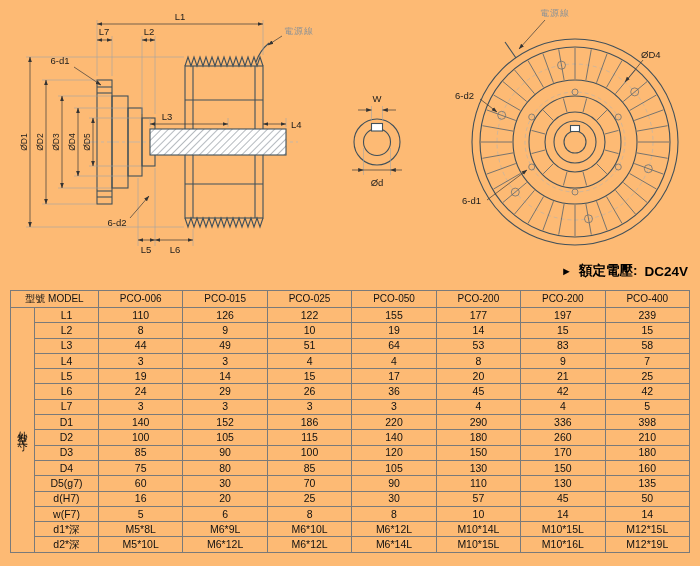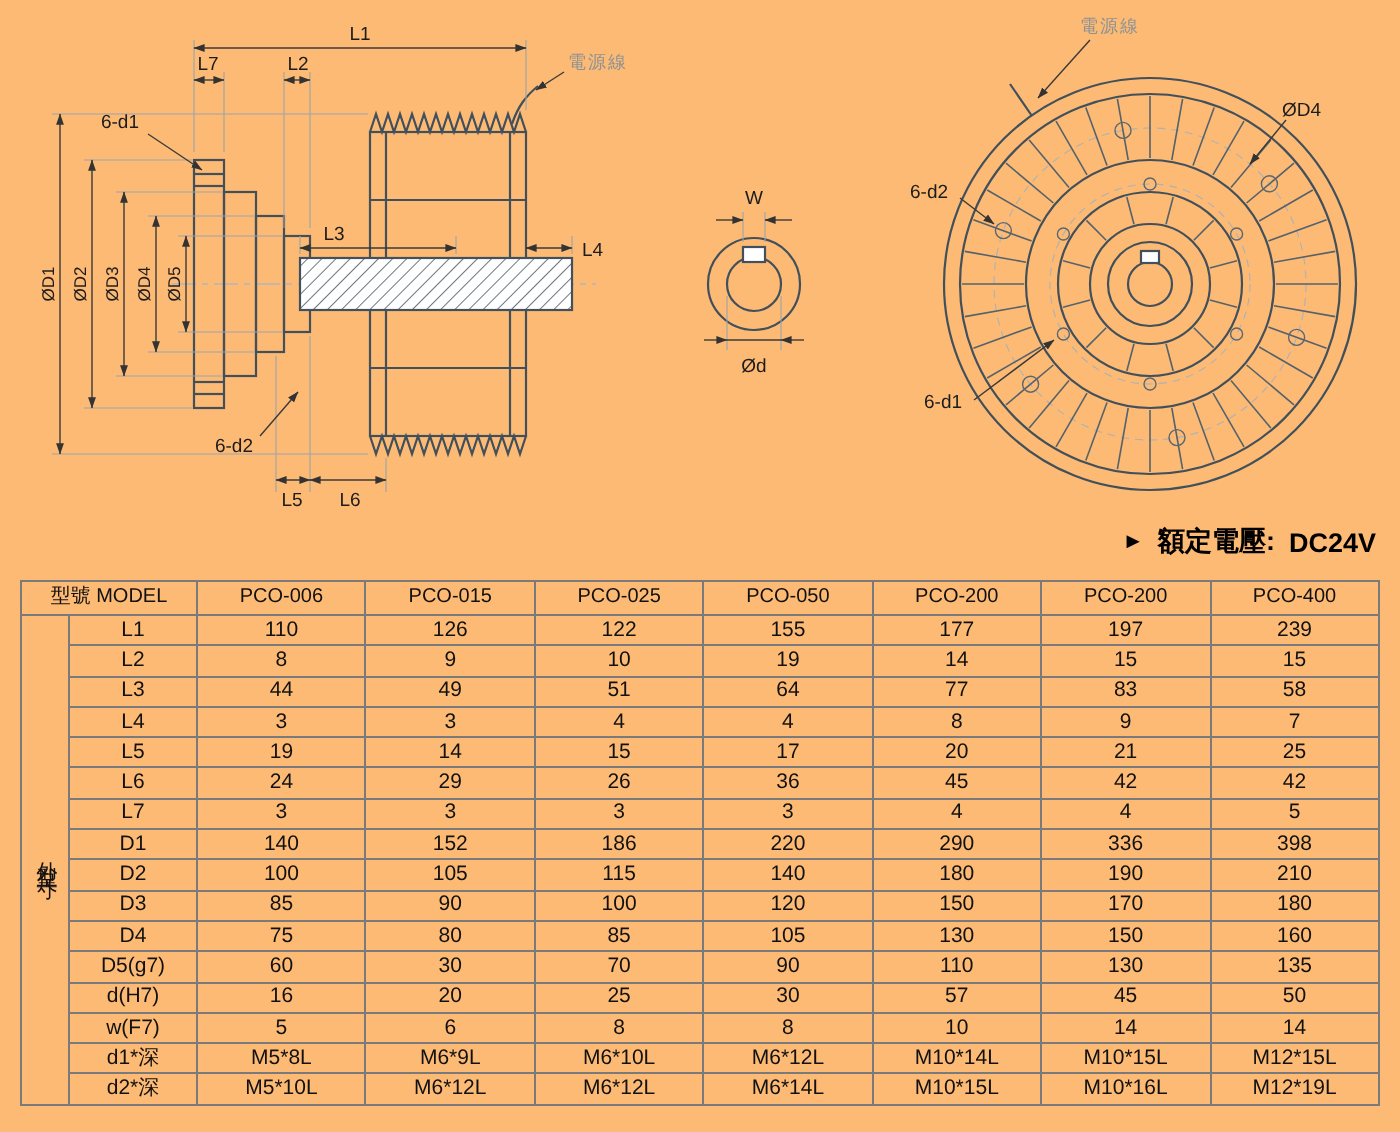--- a/index.html
+++ b/index.html
@@ -317,21 +317,21 @@
           <td class="value-cell">15</td>
           <td class="value-cell">15</td>
         </tr>
         <tr>
     <td class="param-cell">L3</td>
 
   <td class="value-cell">44</td>
           <td class="value-cell">49</td>
           <td class="value-cell">51</td>
           <td class="value-cell">64</td>
-          <td class="value-cell">77</td>
+          <td class="value-cell">53</td>
           <td class="value-cell">83</td>
           <td class="value-cell">58</td>
         </tr>
         <tr>
     <td class="param-cell">L4</td>
 
   <td class="value-cell">3</td>
           <td class="value-cell">3</td>
           <td class="value-cell">4</td>
           <td class="value-cell">4</td>
@@ -384,21 +384,21 @@
           <td class="value-cell">398</td>
         </tr>
         <tr>
     <td class="param-cell">D2</td>
 
   <td class="value-cell">100</td>
           <td class="value-cell">105</td>
           <td class="value-cell">115</td>
           <td class="value-cell">140</td>
           <td class="value-cell">180</td>
-          <td class="value-cell">190</td>
+          <td class="value-cell">260</td>
           <td class="value-cell">210</td>
         </tr>
         <tr>
     <td class="param-cell">D3</td>
 
   <td class="value-cell">85</td>
           <td class="value-cell">90</td>
           <td class="value-cell">100</td>
           <td class="value-cell">120</td>
           <td class="value-cell">150</td>

